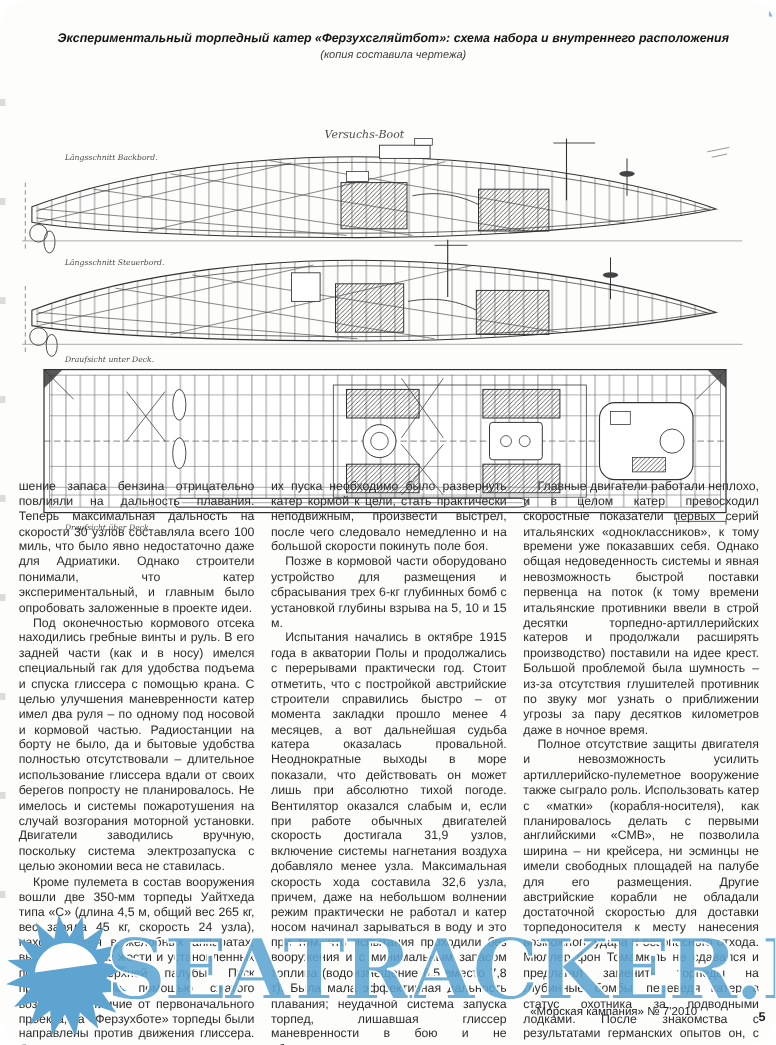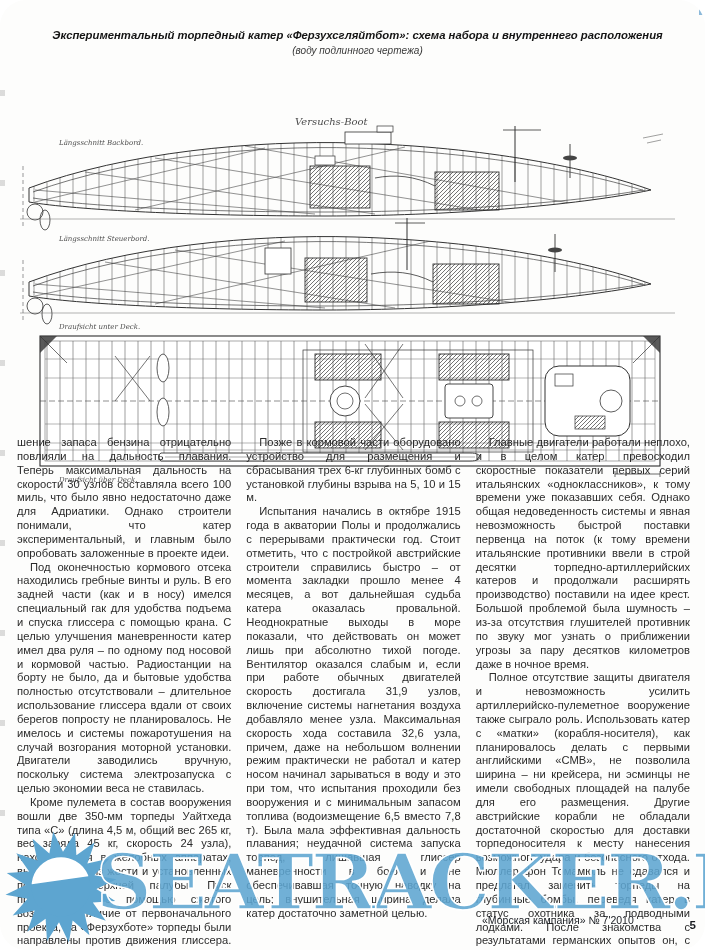--- a/index.html
+++ b/index.html
@@ -35,21 +35,21 @@
       background:repeating-linear-gradient(to bottom,#777 0 6px,transparent 6px 90px);}
 </style>
 </head>
 <body>
 
 <div class="page">
   <div class="edge-noise"></div>
   <div class="corner-mark"></div>
 
   <div class="title">Экспериментальный торпедный катер «Ферзухсгляйтбот»: схема набора и внутреннего расположения</div>
-  <div class="subtitle">(воду подлинного чертежа)</div>
+  <div class="subtitle">(копия составила чертежа)</div>
 
   <div class="drawing">
     <svg width="675" height="372" viewBox="0 0 675 372" xmlns="http://www.w3.org/2000/svg">
       <defs>
         <pattern id="frames" width="13" height="10" patternUnits="userSpaceOnUse">
           <line x1="6" y1="0" x2="6" y2="10" stroke="#5c5c5c" stroke-width="0.6"></line>
         </pattern>
         <pattern id="hatch" width="4" height="4" patternUnits="userSpaceOnUse">
           <path d="M0,4 L4,0" stroke="#3a3a3a" stroke-width="0.7"></path>
         </pattern>
@@ -179,20 +179,21 @@
     </svg>
   </div>
 
   <main class="columns">
     <div class="col">
       <p>шение запаса бензина отрицательно повлияли на дальность плавания. Теперь максимальная дальность на скорости 30 узлов составляла всего 100 миль, что было явно недостаточно даже для Адриатики. Однако строители понимали, что катер экспериментальный, и главным было опробовать заложенные в проекте идеи.</p>
       <p class="ind">Под оконечностью кормового отсека находились гребные винты и руль. В его задней части (как и в носу) имелся специальный гак для удобства подъема и спуска глиссера с помощью крана. С целью улучшения маневренности катер имел два руля – по одному под носовой и кормовой частью. Радиостанции на борту не было, да и бытовые удобства полностью отсутствовали – длительное использование глиссера вдали от своих берегов попросту не планировалось. Не имелось и системы пожаротушения на случай возгорания моторной установки. Двигатели заводились вручную, поскольку система электрозапуска с целью экономии веса не ставилась.</p>
       <p class="ind">Кроме пулемета в состав вооружения вошли две 350-мм торпеды Уайтхеда типа «С» (длина 4,5 м, общий вес 265 кг, вес заряда 45 кг, скорость 24 узла), находившиеся в желобных аппаратах, выполненных из жести и установленных по краям верхней палубы. Пуск производился с помощью сжатого воздуха. В отличие от первоначального проекта, на «Ферзухботе» торпеды были направлены против движения глиссера. Для</p>
     </div>
     <div class="col">
+      <p>их пуска необходимо было развернуть катер кормой к цели, стать практически неподвижным, произвести выстрел, после чего следовало немедленно и на большой скорости покинуть поле боя.</p>
       <p class="ind">Позже в кормовой части оборудовано устройство для размещения и сбрасывания трех 6-кг глубинных бомб с установкой глубины взрыва на 5, 10 и 15 м.</p>
       <p class="ind">Испытания начались в октябре 1915 года в акватории Полы и продолжались с перерывами практически год. Стоит отметить, что с постройкой австрийские строители справились быстро – от момента закладки прошло менее 4 месяцев, а вот дальнейшая судьба катера оказалась провальной. Неоднократные выходы в море показали, что действовать он может лишь при абсолютно тихой погоде. Вентилятор оказался слабым и, если при работе обычных двигателей скорость достигала 31,9 узлов, включение системы нагнетания воздуха добавляло менее узла. Максимальная скорость хода составила 32,6 узла, причем, даже на небольшом волнении режим практически не работал и катер носом начинал зарываться в воду и это при том, что испытания проходили без вооружения и с минимальным запасом топлива (водоизмещение 6,5 вместо 7,8 т). Была мала эффективная дальность плавания; неудачной система запуска торпед, лишавшая глиссер маневренности в бою и не обеспечивавшая точную наводку на цель; внушительная ширина делала катер достаточно заметной целью.</p>
     </div>
     <div class="col">
       <p class="ind">Главные двигатели работали неплохо, и в целом катер превосходил скоростные показатели первых серий итальянских «одноклассников», к тому времени уже показавших себя. Однако общая недоведенность системы и явная невозможность быстрой поставки первенца на поток (к тому времени итальянские противники ввели в строй десятки торпедно-артиллерийских катеров и продолжали расширять производство) поставили на идее крест. Большой проблемой была шумность – из-за отсутствия глушителей противник по звуку мог узнать о приближении угрозы за пару десятков километров даже в ночное время.</p>
       <p class="ind">Полное отсутствие защиты двигателя и невозможность усилить артиллерийско-пулеметное вооружение также сыграло роль. Использовать катер с «матки» (корабля-носителя), как планировалось делать с первыми английскими «СМВ», не позволила ширина – ни крейсера, ни эсминцы не имели свободных площадей на палубе для его размещения. Другие австрийские корабли не обладали достаточной скоростью для доставки торпедоносителя к месту нанесения возможного удара и безопасного отхода. Мюллер фон Томамюль не сдавался и предлагал заменить торпеды на глубинные бомбы, переведя катер в статус охотника за подводными лодками. После знакомства с результатами германских опытов он, с помощью союзников, даже рассчитывал сделать его телеуправляемым и использовать без экипажа. Но флотское</p>
     </div>
   </main>
 
   <div class="watermark">

